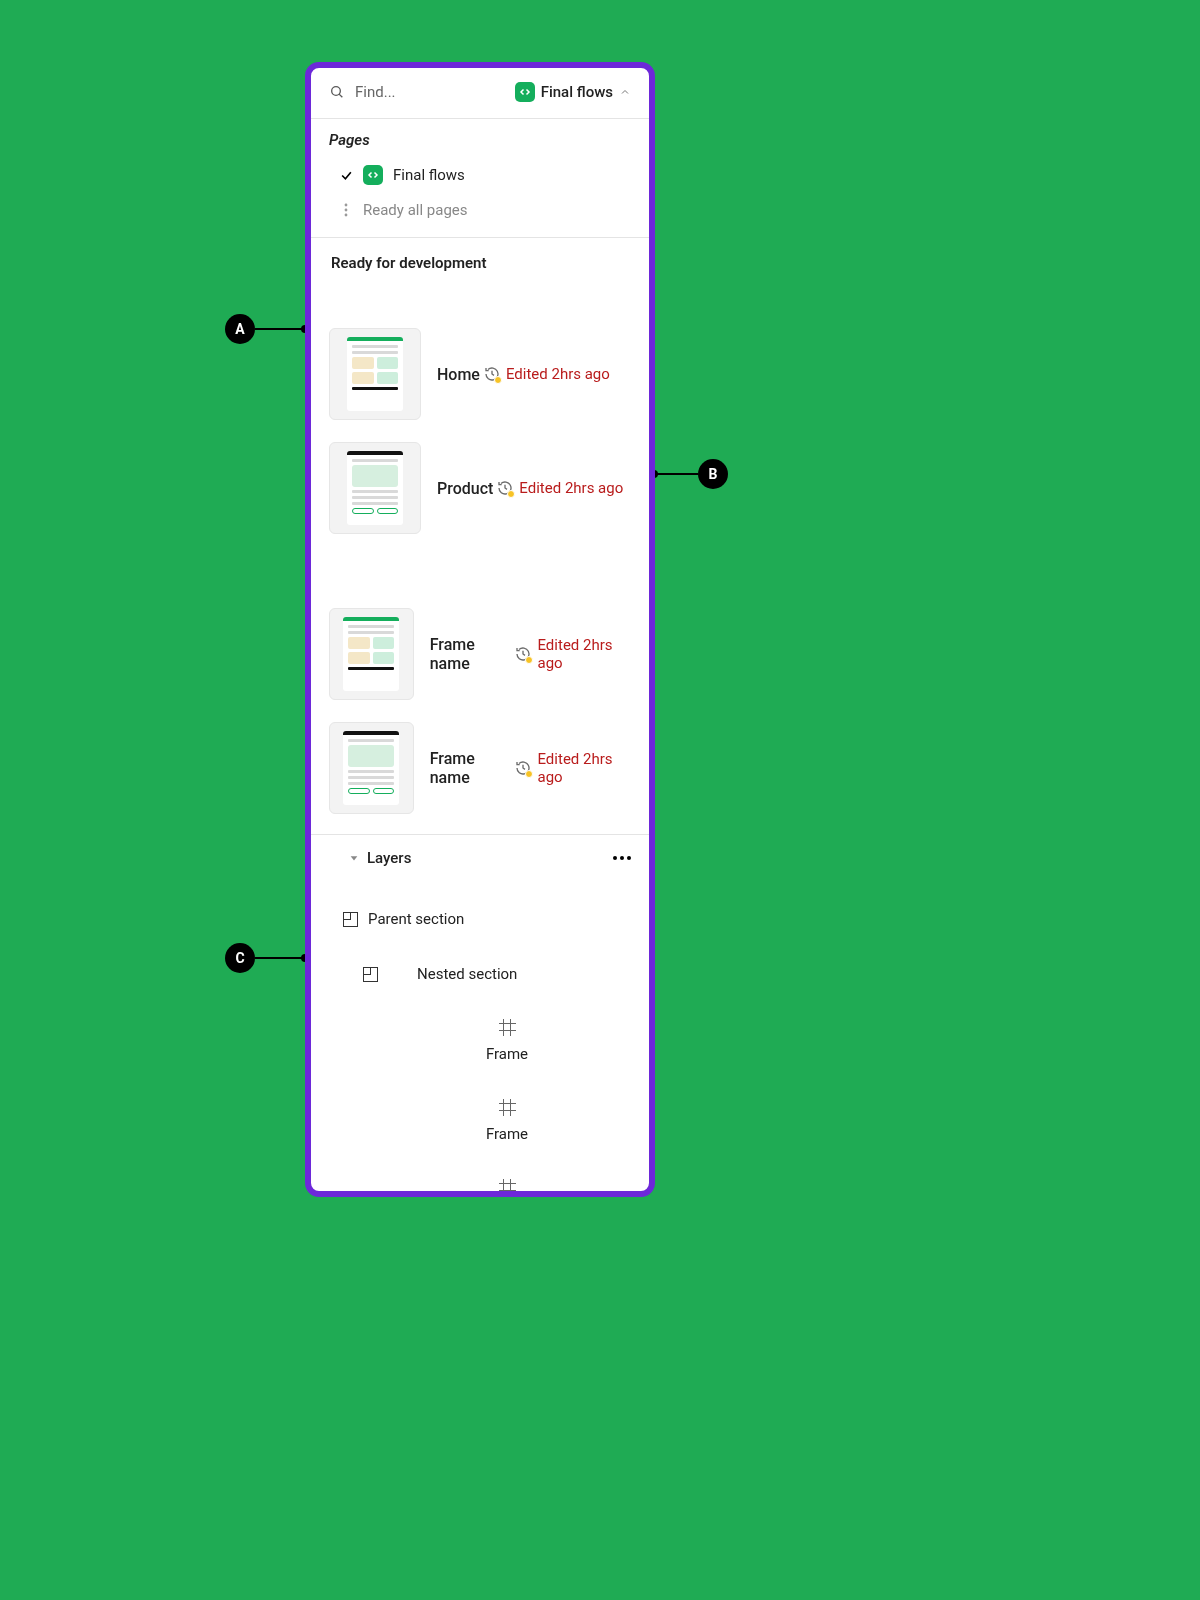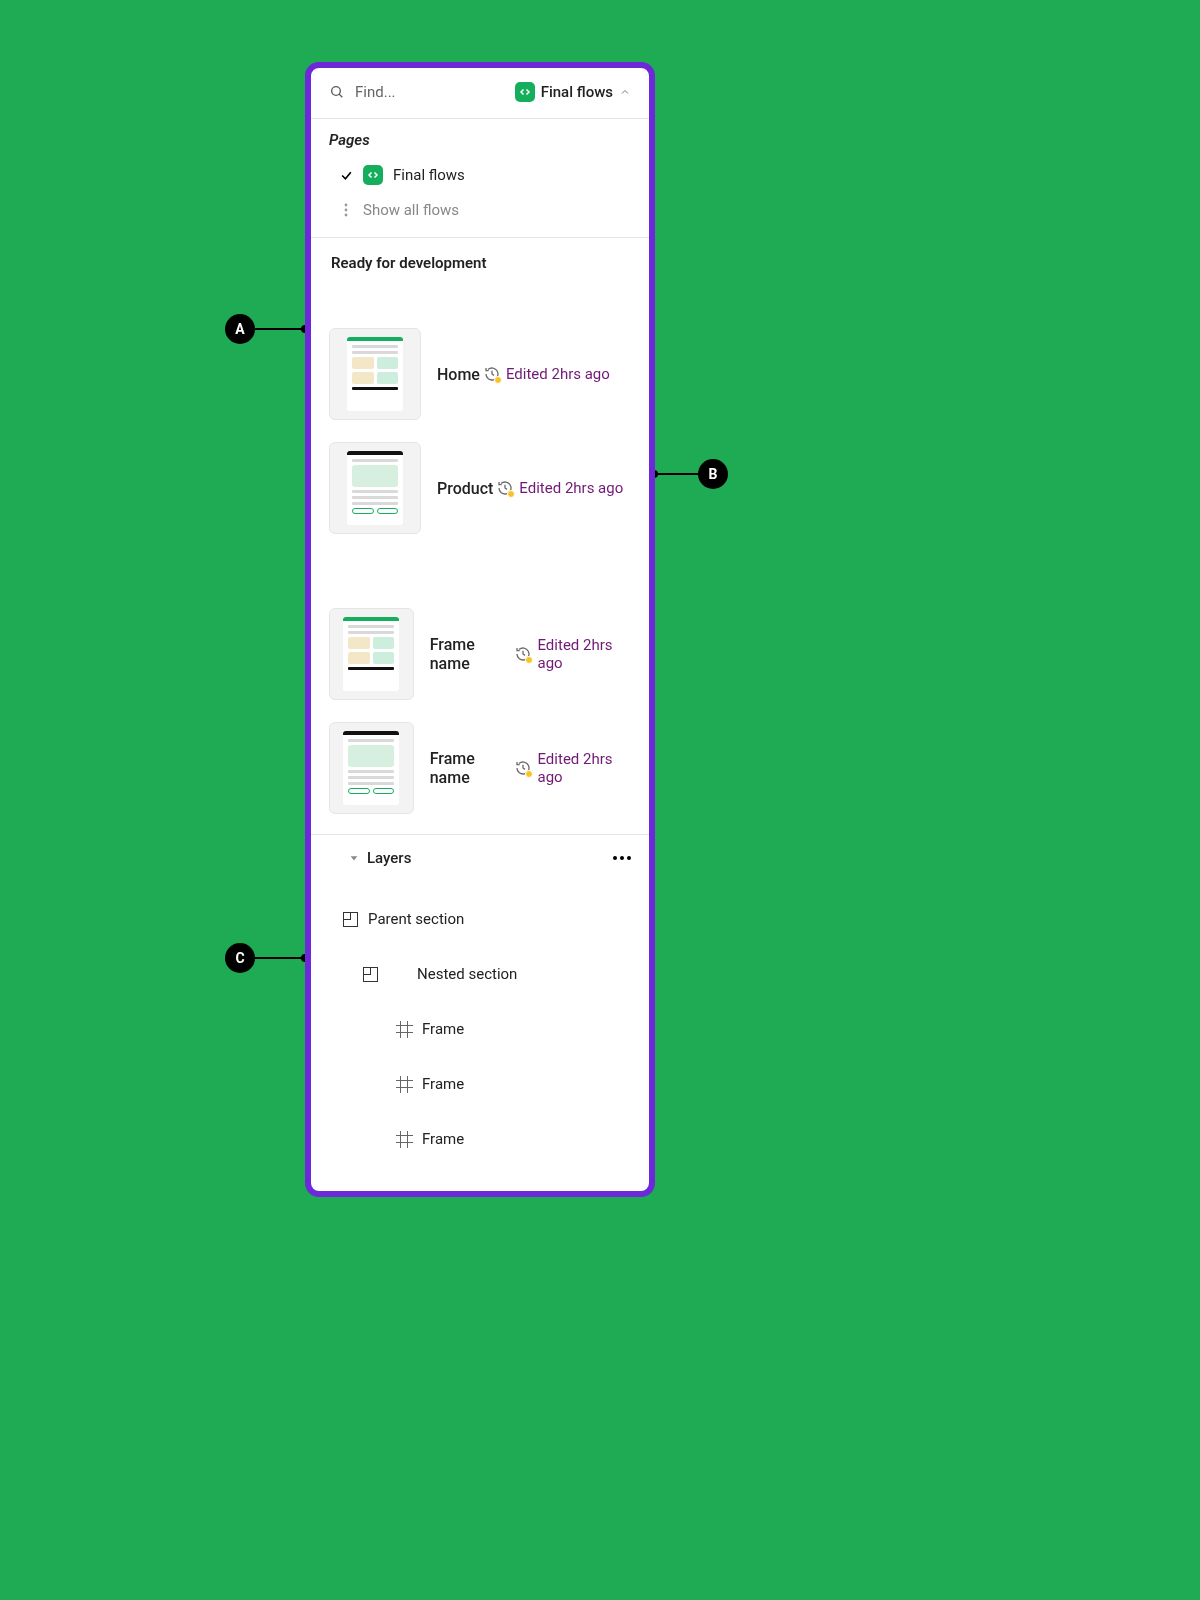--- a/index.html
+++ b/index.html
@@ -66,33 +66,33 @@
   .mini .row { display:flex; gap:3px; }
   .mini .chip { flex:1; height:12px; background:#e9e9e9; border-radius:2px; }
   .mini .chip.g { background:#cdeedc; }
   .mini .chip.y { background:#f4e7c7; }
   .mini .pill { height:6px; border:1px solid #14AE5C; border-radius:3px; flex:1; }
   .mini.alt { border-top-color:#111; }
   .mini .img { height:22px; background:#d6efdf; border-radius:3px; }
 
   .frame-meta { display:flex; flex-direction:row; gap:4px; }
   .frame-name { font-size: 16px; font-weight: 500; }
-  .edited { display:flex; align-items:center; gap:6px; color:#701a75; font-size:15px; }
+  .edited { display:flex; align-items:center; gap:6px; color:#b91c1c; font-size:15px; }
   .clockwrap { position:relative; width:16px; height:16px; }
   .dot { position:absolute; right:-2px; bottom:-2px; width:8px; height:8px; background:#F7C325; border-radius:50%; border:1px solid #fff; }
 
   .layers-hdr { display:flex; align-items:center; padding: 14px 18px; gap:6px;margin-left:20px; }
   .layers-title { font-size:15px; font-weight:500; flex:1; }
   .chevdown { color:#888; width:12px; }
   .kebab3 { display:flex; gap:3px; }
   .kebab3 span { width:4px; height:4px; background:#000; border-radius:50%; }
 
   .layer-row { display:flex; align-items:center; gap:10px; font-size:15px; padding: 8px 32px; margin-top: 21px; }
   .indent1 { padding-left: 52px; gap: 39px; }
-  .indent2 { padding-left: 86px; }
+  .indent2 { padding-left: 86px; flex-direction: column; }
   .sect-ico { width:15px; height:15px; border:1.5px solid #333; position:relative; }
   .sect-ico::after { content:""; position:absolute; left:0; top:0; width:6px; height:6px; border-right:1.5px solid #333; border-bottom:1.5px solid #333; }
   .frame-ico { width:15px; height:15px; position:relative; color:#666; }
   .frame-ico::before, .frame-ico::after { content:""; position:absolute; background:currentColor; }
   .frame-ico::before { left:3px; top:-1px; width:1.3px; height:17px; box-shadow: 7px 0 0 currentColor; }
   .frame-ico::after { top:3px; left:-1px; height:1.3px; width:17px; box-shadow: 0 7px 0 currentColor; }
 
   
   .annot { position:absolute; width:30px; height:30px; background:#000; color:#fff; border-radius:50%; display:flex; align-items:center; justify-content:center; font-weight:700; font-size:14px; }
   .lead { position:absolute; height:2px; background:#000; }
@@ -153,21 +153,21 @@
     <span>Final flows</span>
   </div>
   <div class="page-row show-all">
     <span class="check">
       <svg width="4" height="14" viewBox="0 0 4 14">
           <circle cx="2" cy="2" r="1.4" fill="#9a9a9a"></circle>
           <circle cx="2" cy="7" r="1.4" fill="#9a9a9a"></circle>
           <circle cx="2" cy="12" r="1.4" fill="#9a9a9a"></circle>
         </svg>
     </span>
-    <span>Show all flows</span>
+    <span>Ready all pages</span>
   </div>
 
   <div class="divider" style="margin-top:10px;"></div>
 
   <div class="ready-title">Ready for development</div>
 
   <div class="frames">
 
     <div class="frame-item">
       <div class="thumb">

